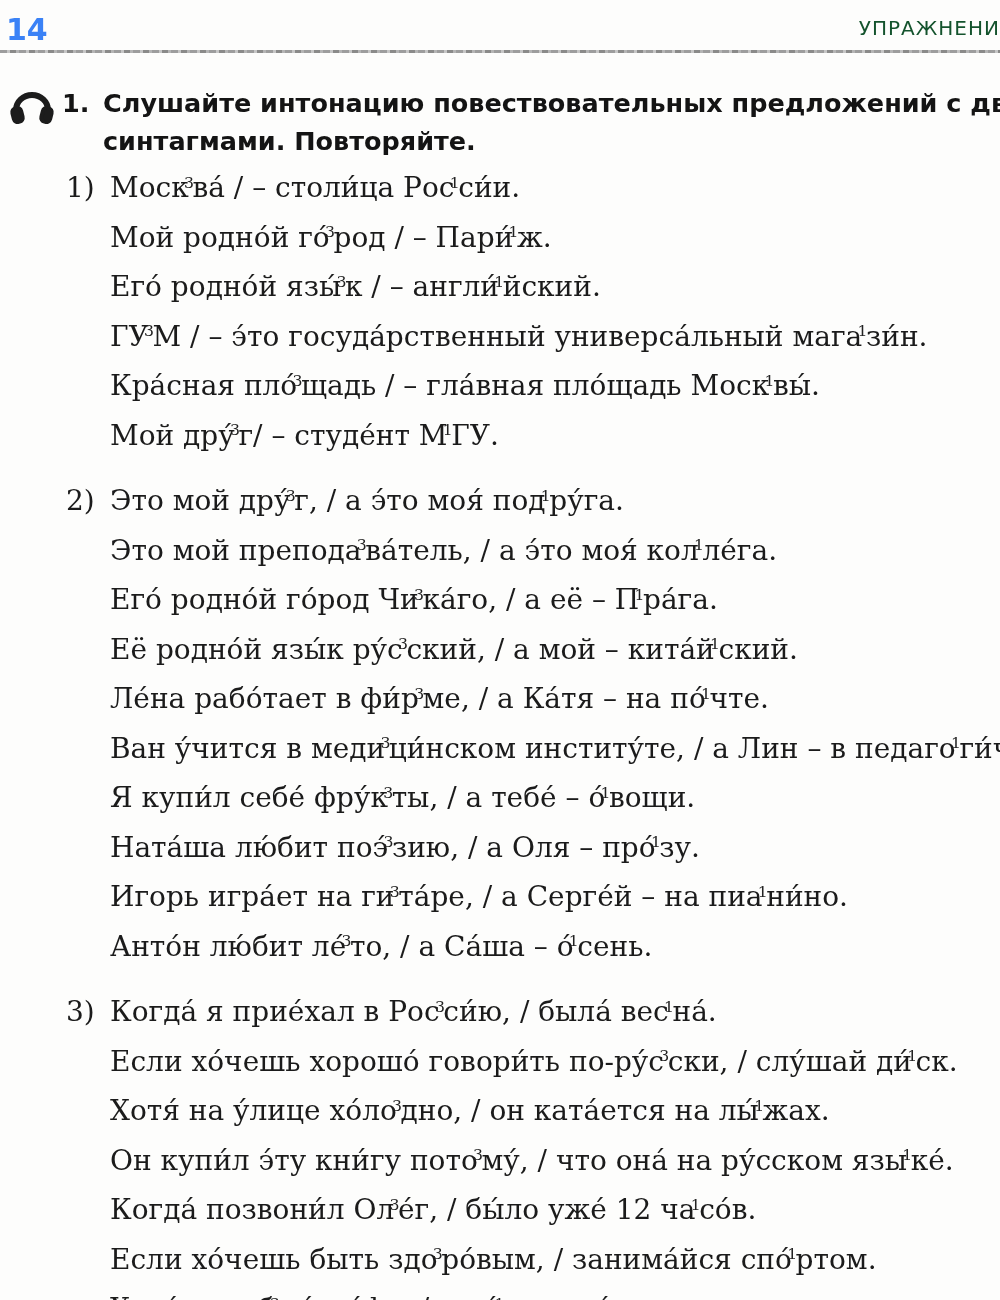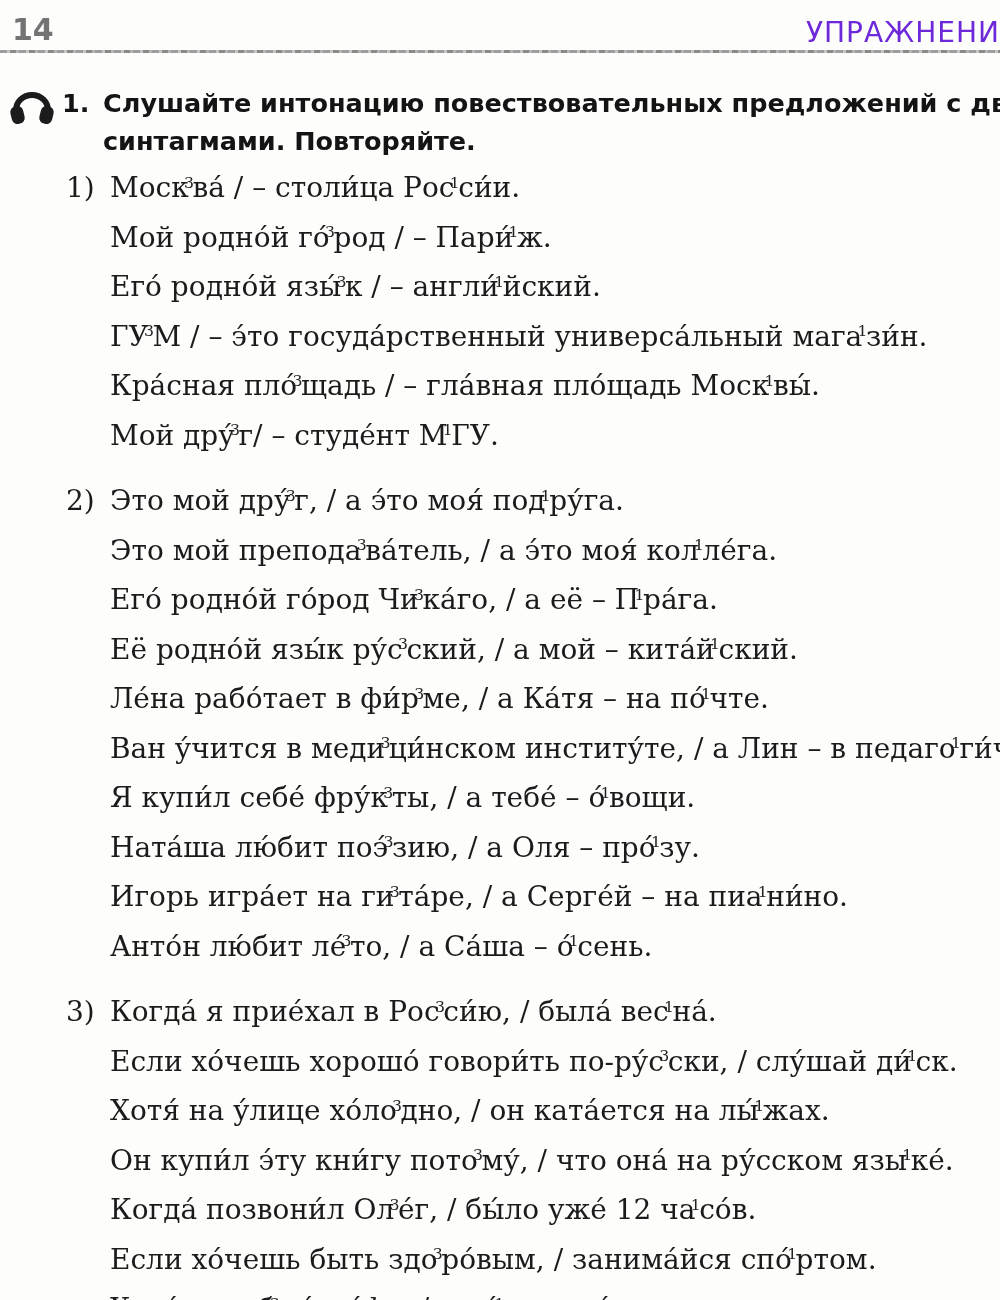--- a/index.html
+++ b/index.html
@@ -5,28 +5,28 @@
   html,body{margin:0;padding:0;}
   body{
     width:1000px;height:1300px;
     background:#fdfdfc;
     position:relative;
     overflow:hidden;
     font-family:"DejaVu Serif", serif;
     color:#1b1b1b;
   }
   .page-number{
-    position:absolute;left:12px;top:12px;
+    position:absolute;left:6px;top:12px;
     font-family:"DejaVu Sans", sans-serif;
-    font-weight:bold;font-size:30px;color:#737373;
+    font-weight:bold;font-size:30px;color:#3b82f6;
   }
   .running-head{
     position:absolute;right:0;top:16px;
     font-family:"DejaVu Sans", sans-serif;
-    font-size:28px;color:#6d28d9;letter-spacing:1px;
+    font-size:20px;color:#14532d;letter-spacing:1px;
     white-space:nowrap;
   }
   .head-rule{
     position:absolute;left:0;top:50px;width:1000px;height:3px;
     background:repeating-linear-gradient(90deg,#8d8d8d 0 7px,#bdbdbd 7px 10px,#767676 10px 16px,#a8a8a8 16px 19px);
     filter:blur(0.6px);
     opacity:.85;
   }
   .audio-icon{position:absolute;left:8px;top:82px;}
   .instruction{

